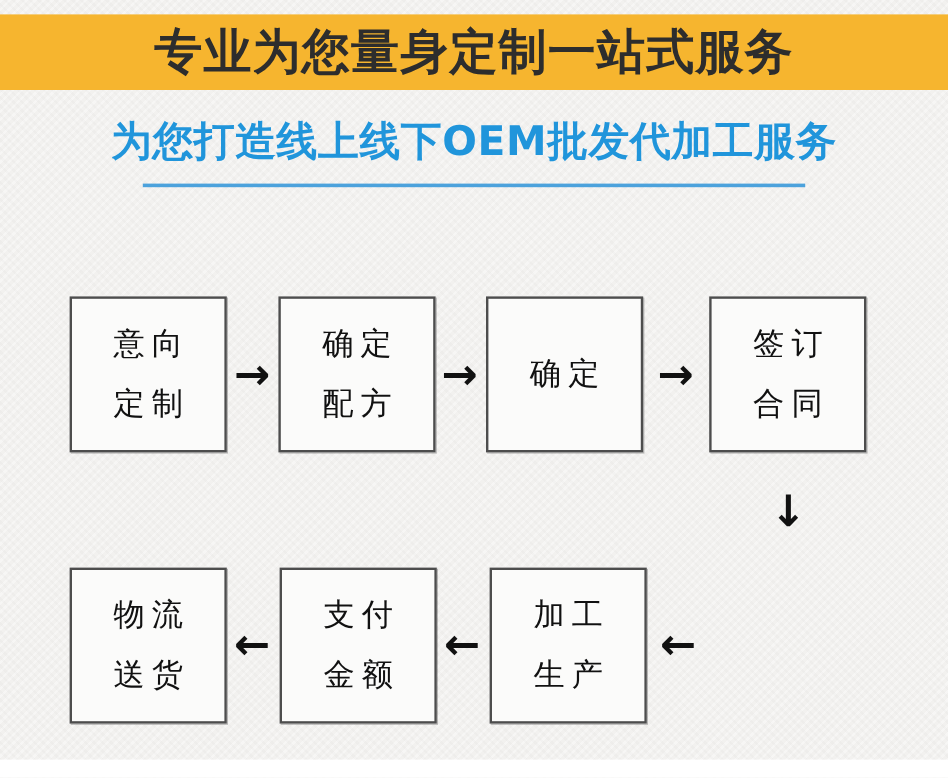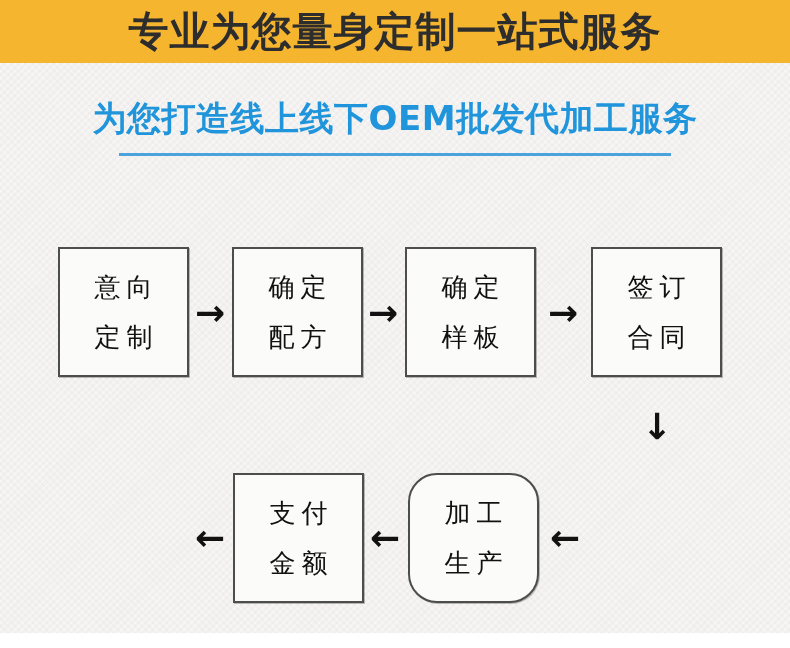--- a/index.html
+++ b/index.html
@@ -22,21 +22,21 @@
     height:648px;
     margin:0 auto;
     background:var(--page-bg);
     background-image:
       repeating-linear-gradient(45deg, rgba(0,0,0,0.015) 0 2px, transparent 2px 5px),
       repeating-linear-gradient(-45deg, rgba(255,255,255,0.35) 0 2px, transparent 2px 5px);
     overflow:hidden;
   }
   .banner{
     position:absolute;
-    top:0;left:0;
+    top:12px;left:0;
     width:790px;height:63px;
     background:var(--banner-bg);
     display:flex;align-items:center;justify-content:center;
   }
   .banner h1{
     font-size:40px;
     font-weight:800;
     letter-spacing:1px;
     color:var(--banner-text);
   }
@@ -118,40 +118,43 @@
   <span class="arrow" style="left:210px;top:313px;">→</span>
 
   <div class="step" style="left:232px;top:247px;">
     <span class="step-line">确定</span>
     <span class="step-line">配方</span>
   </div>
   <span class="arrow" style="left:383px;top:313px;">→</span>
 
   <div class="step" style="left:405px;top:247px;">
     <span class="step-line">确定</span>
-    <span class="step-line">样板</span>
   </div>
   <span class="arrow" style="left:563px;top:313px;">→</span>
 
   <div class="step" style="left:591px;top:247px;">
     <span class="step-line">签订</span>
     <span class="step-line">合同</span>
   </div>
 
   <span class="arrow" style="left:657px;top:427px;">↓</span>
 
+  <div class="step" style="left:58px;top:473px;">
+    <span class="step-line">物流</span>
+    <span class="step-line">送货</span>
+  </div>
   <span class="arrow" style="left:210px;top:538px;">←</span>
 
   <div class="step" style="left:233px;top:473px;">
     <span class="step-line">支付</span>
     <span class="step-line">金额</span>
   </div>
   <span class="arrow" style="left:385px;top:538px;">←</span>
 
-  <div class="step" style="left:408px;top:473px;border-radius:29px;">
+  <div class="step" style="left:408px;top:473px;">
     <span class="step-line">加工</span>
     <span class="step-line">生产</span>
   </div>
   <span class="arrow" style="left:565px;top:538px;">←</span>
 
 
   <div class="bottom-strip"></div>
 
 </div>
 

